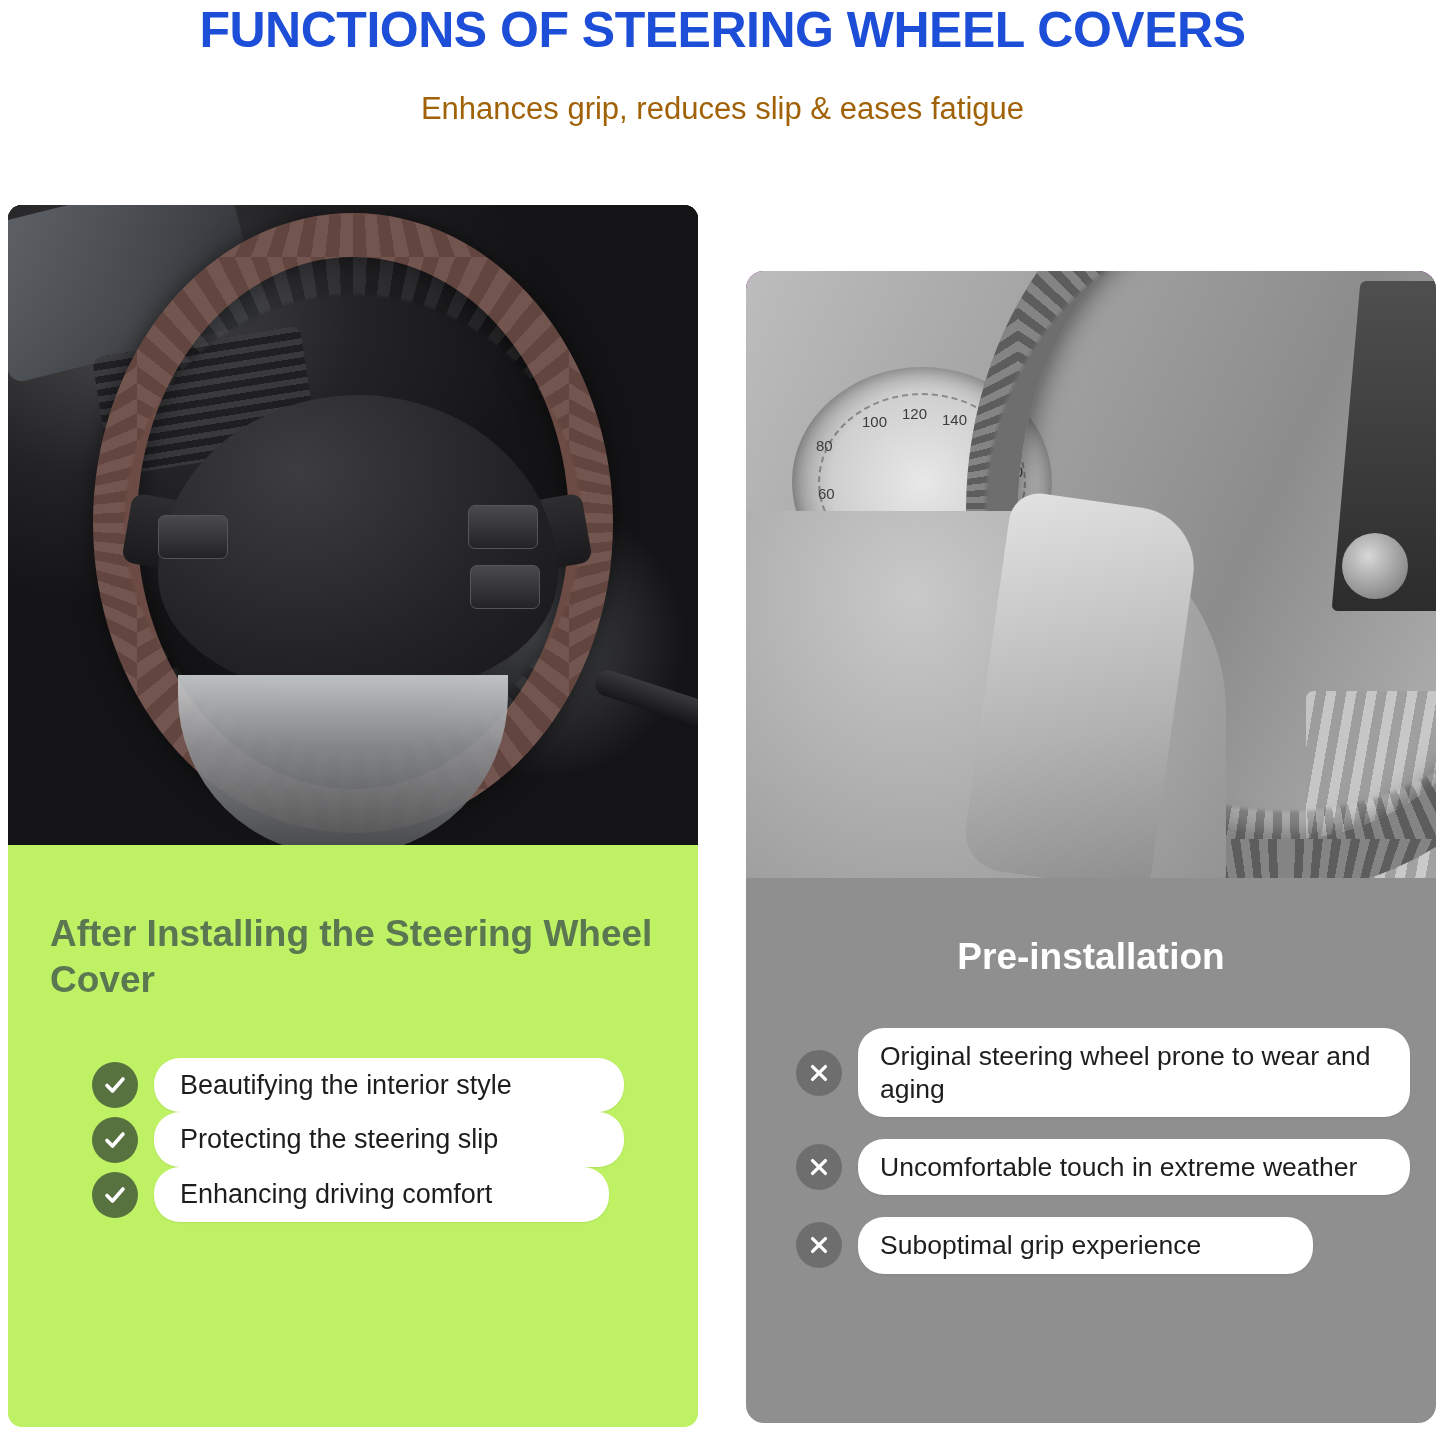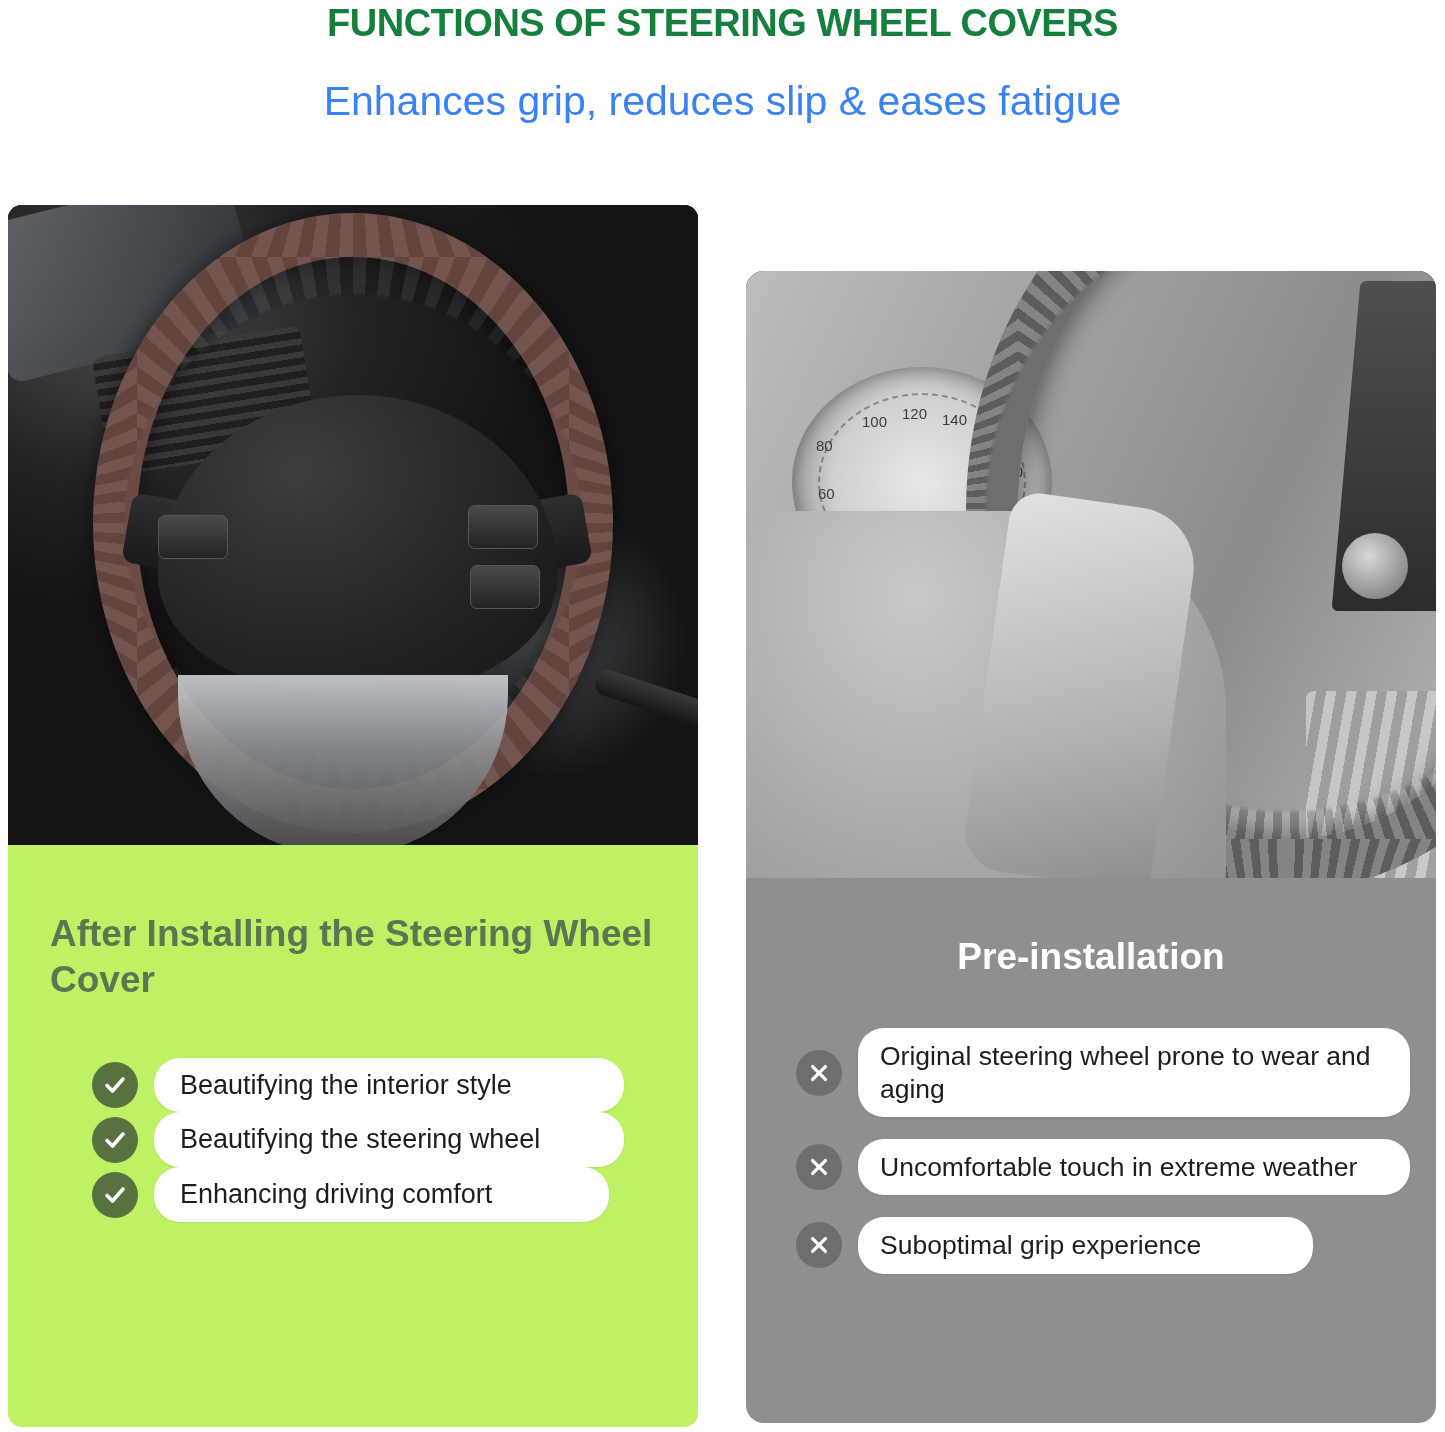--- a/index.html
+++ b/index.html
@@ -16,31 +16,31 @@
     height: 1432px;
     background: #ffffff;
   }
 
   
   .header {
     padding-top: 4px;
     text-align: center;
   }
   .title {
-    font-size: 38px;
+    font-size: 50px;
     font-weight: bold;
     letter-spacing: -0.5px;
-    color: #15803d;
+    color: #1d4ed8;
     line-height: 1.05;
     white-space: nowrap;
   }
   .subtitle {
     margin-top: 34px;
-    font-size: 41px;
-    color: #3b82f6;
+    font-size: 31px;
+    color: #a16207;
     font-weight: 400;
   }
 
   
   .panels {
     position: absolute;
     top: 205px;
     left: 8px;
     width: 1429px;
     display: flex;
@@ -299,21 +299,21 @@
             </div>
             <div class="pill pill-w1">Beautifying the interior style</div>
           </div>
 
           <div class="row">
             <div class="badge badge-check">
               <svg width="24" height="24" viewBox="0 0 24 24" aria-hidden="true">
                 <path d="M4 12.5 L9.5 18 L20 6" fill="none" stroke="#ffffff" stroke-width="3.6" stroke-linecap="round" stroke-linejoin="round"></path>
               </svg>
             </div>
-            <div class="pill pill-w1">Beautifying the steering wheel</div>
+            <div class="pill pill-w1">Protecting the steering slip</div>
           </div>
 
           <div class="row">
             <div class="badge badge-check">
               <svg width="24" height="24" viewBox="0 0 24 24" aria-hidden="true">
                 <path d="M4 12.5 L9.5 18 L20 6" fill="none" stroke="#ffffff" stroke-width="3.6" stroke-linecap="round" stroke-linejoin="round"></path>
               </svg>
             </div>
             <div class="pill pill-w4">Enhancing driving comfort</div>
           </div>

